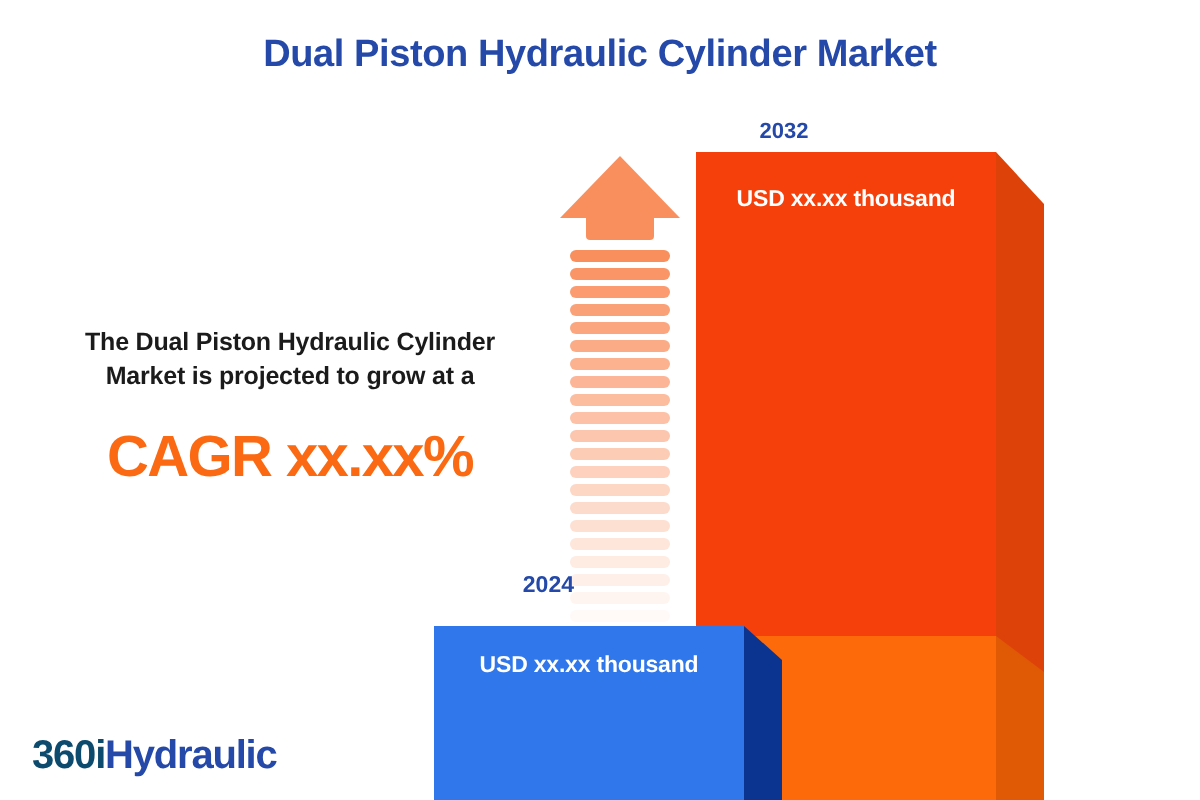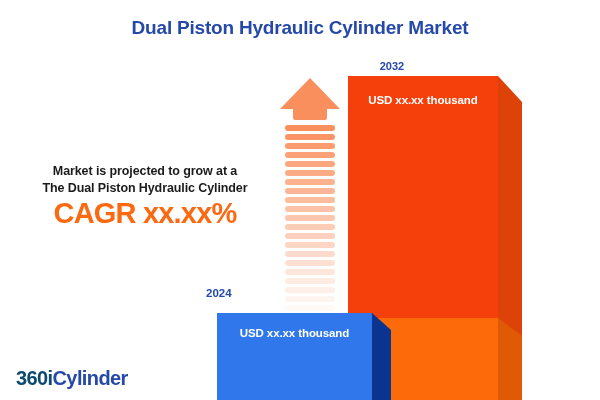--- a/index.html
+++ b/index.html
@@ -41,21 +41,21 @@
     text-align: center;
   }
   .statement-line {
     font-size: 12.5px;
     font-weight: bold;
     color: #1b1b1b;
     line-height: 17px;
     letter-spacing: -0.1px;
   }
   .cagr {
-    margin-top: 0;
+    margin-top: 16px;
     font-size: 29px;
     font-weight: bold;
     color: #fb6a12;
     letter-spacing: -0.8px;
     line-height: 32px;
   }
 
   
   .logo {
     position: absolute;
@@ -194,39 +194,39 @@
     top: 327px;
     width: 155px;
     text-align: center;
     font-size: 11.5px;
     font-weight: bold;
     color: #ffffff;
     letter-spacing: -0.1px;
   }
   .year2024 {
     position: absolute;
-    left: 206px;
+    left: 217px;
     top: 287px;
     width: 70px;
-    text-align: left;
+    text-align: right;
     font-size: 11.5px;
     font-weight: bold;
     color: #2449a8;
   }
 </style>
 </head>
 <body>
 
 <div id="infographic">
 
   <div class="title">Dual Piston Hydraulic Cylinder Market</div>
 
   <div class="statement">
+    <div class="statement-line">The Dual Piston Hydraulic Cylinder</div>
     <div class="statement-line">Market is projected to grow at a</div>
-    <div class="statement-line">The Dual Piston Hydraulic Cylinder</div>
     <div class="cagr">CAGR xx.xx%</div>
   </div>
 
   <div class="arrow">
     <div class="arrow-head"></div>
     <div class="arrow-neck"></div>
     <div class="arrow-bars" id="arrow-bars">
         <div class="arrow-bar" style="background: rgb(250, 143, 94);"></div>
         <div class="arrow-bar" style="background: rgb(250, 149, 103);"></div>
         <div class="arrow-bar" style="background: rgb(251, 155, 111);"></div>
@@ -260,16 +260,16 @@
     <div class="col2032-label">USD xx.xx thousand</div>
     <div class="year2032">2032</div>
 
     <div class="col2024-side"></div>
     <div class="col2024-front"></div>
     <div class="col2024-label">USD xx.xx thousand</div>
     <div class="year2024">2024</div>
   </div>
 
   <div class="logo">
-    <span class="logo-360i">360i</span><span class="logo-research">Cylinder</span>
+    <span class="logo-360i">360i</span><span class="logo-research">Hydraulic</span>
   </div>
 
 </div>
 
 </body></html>

